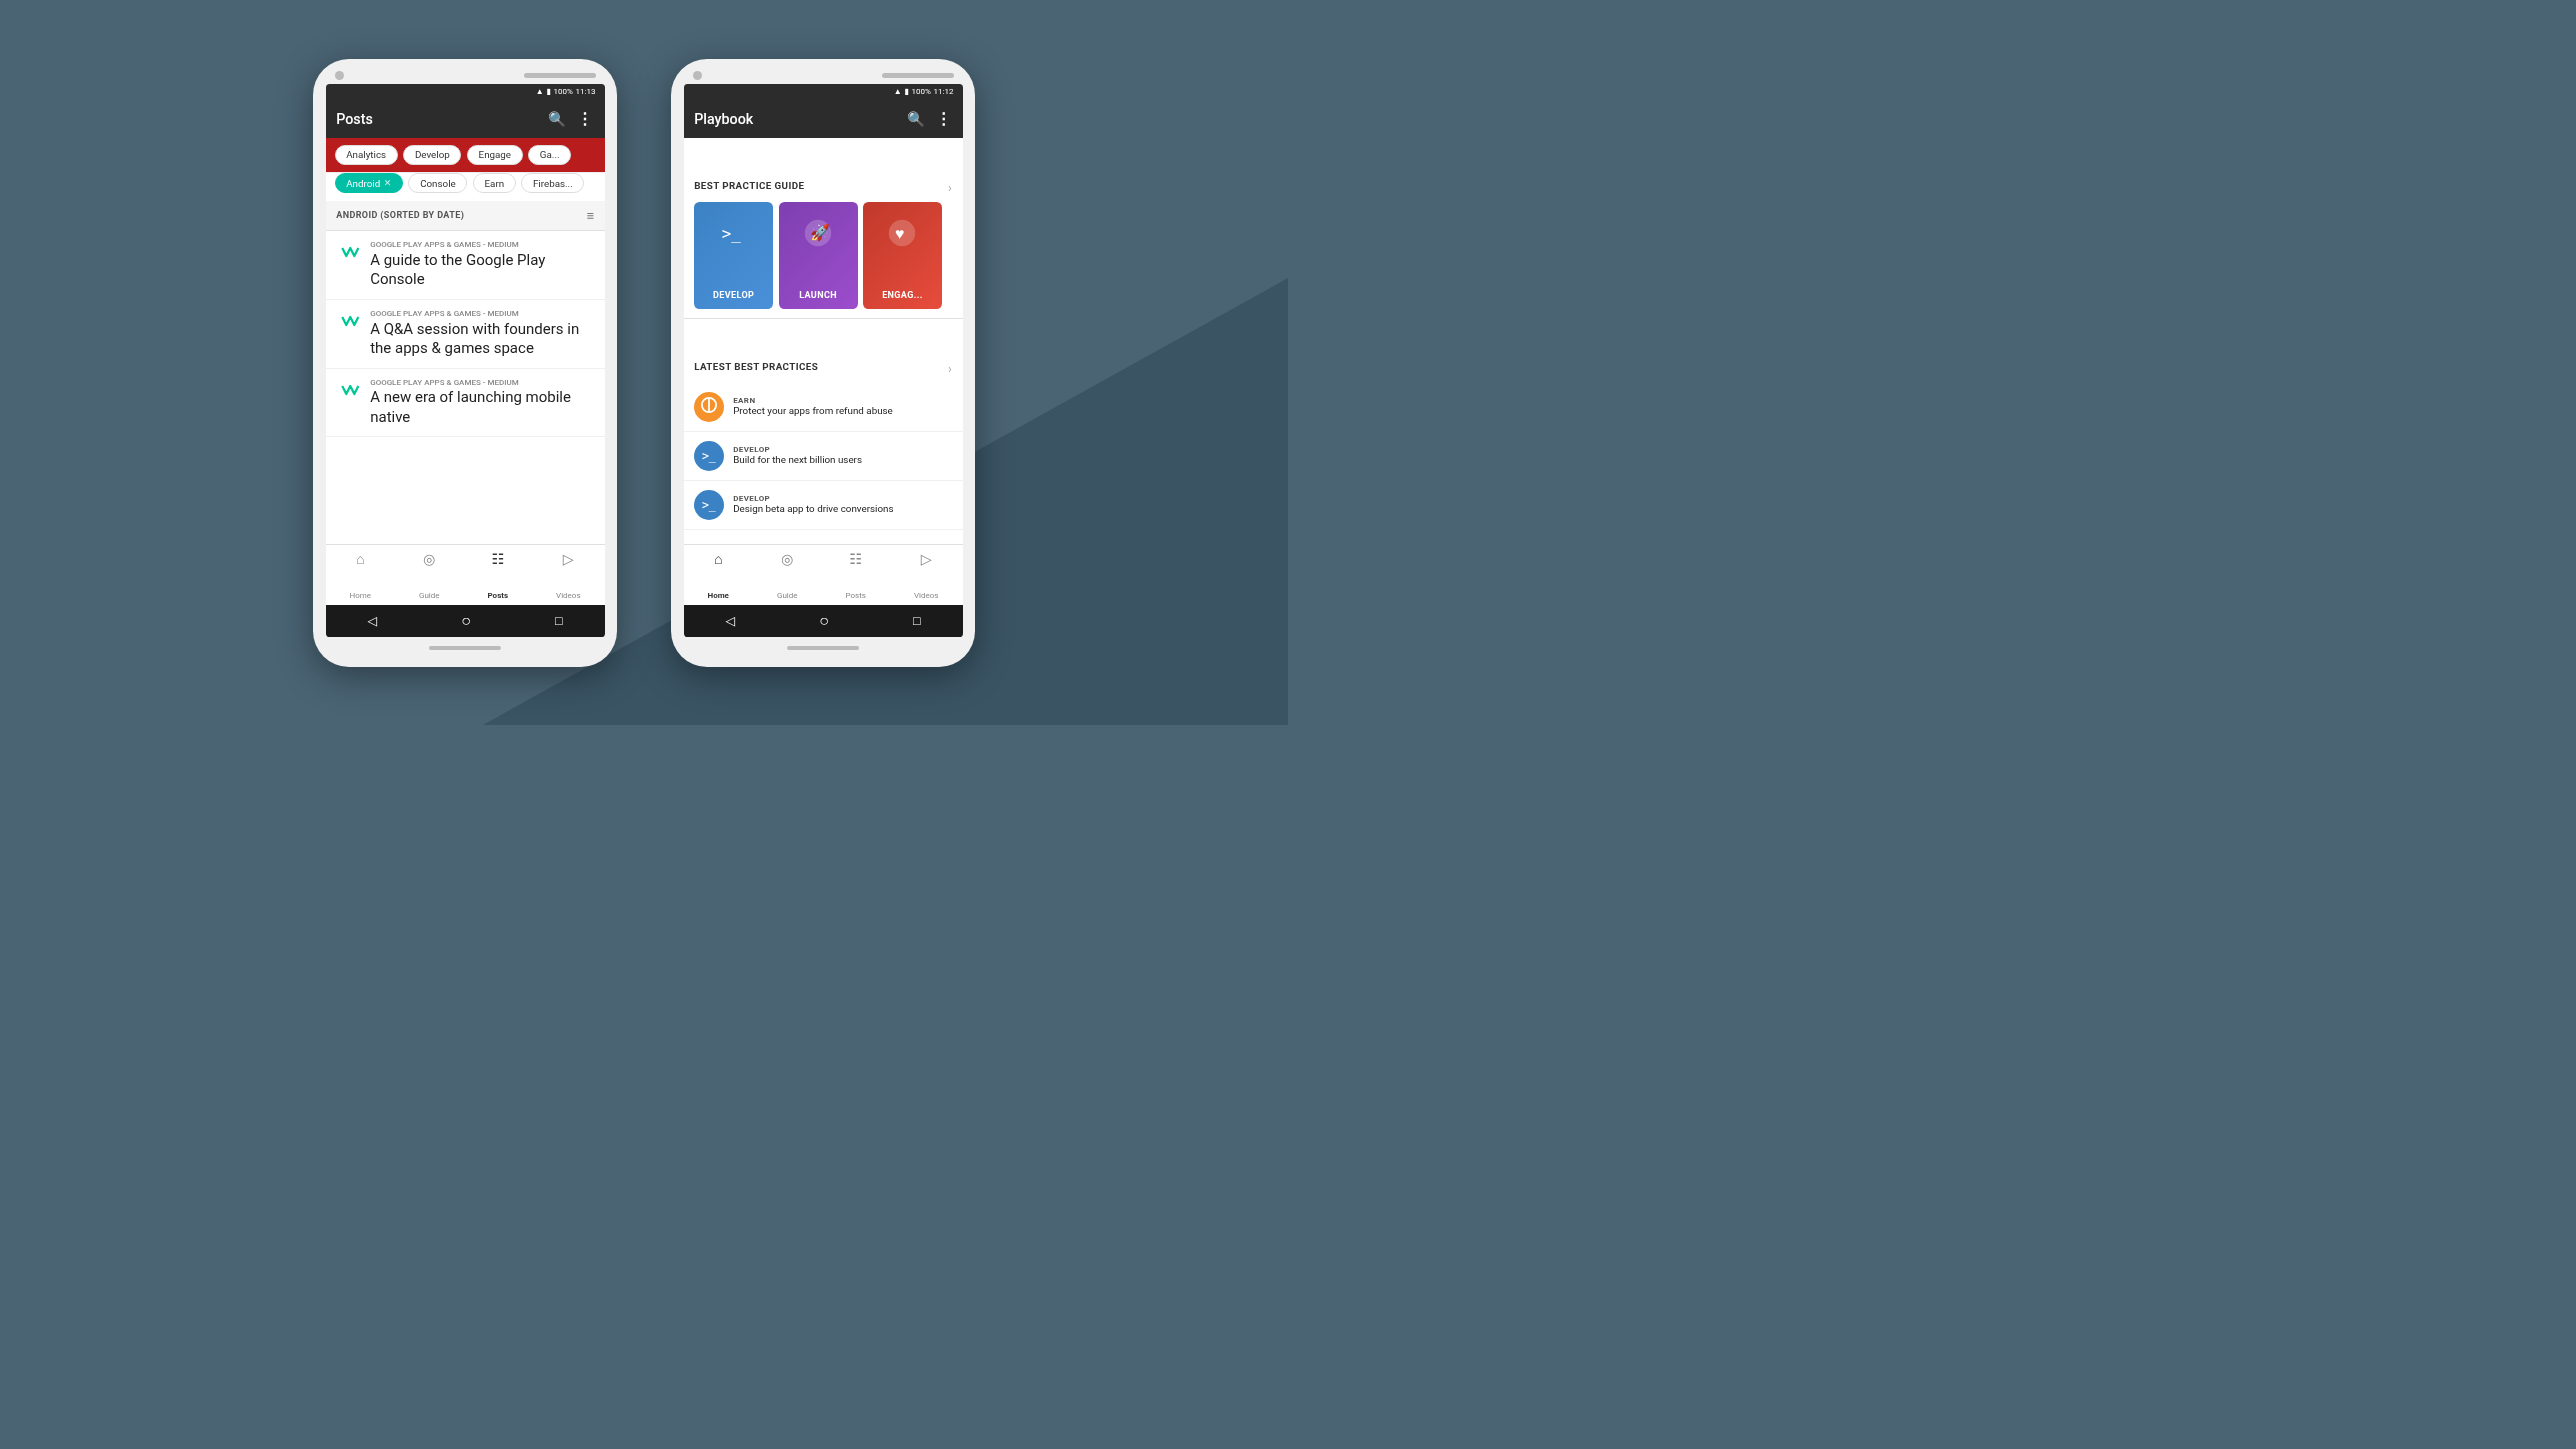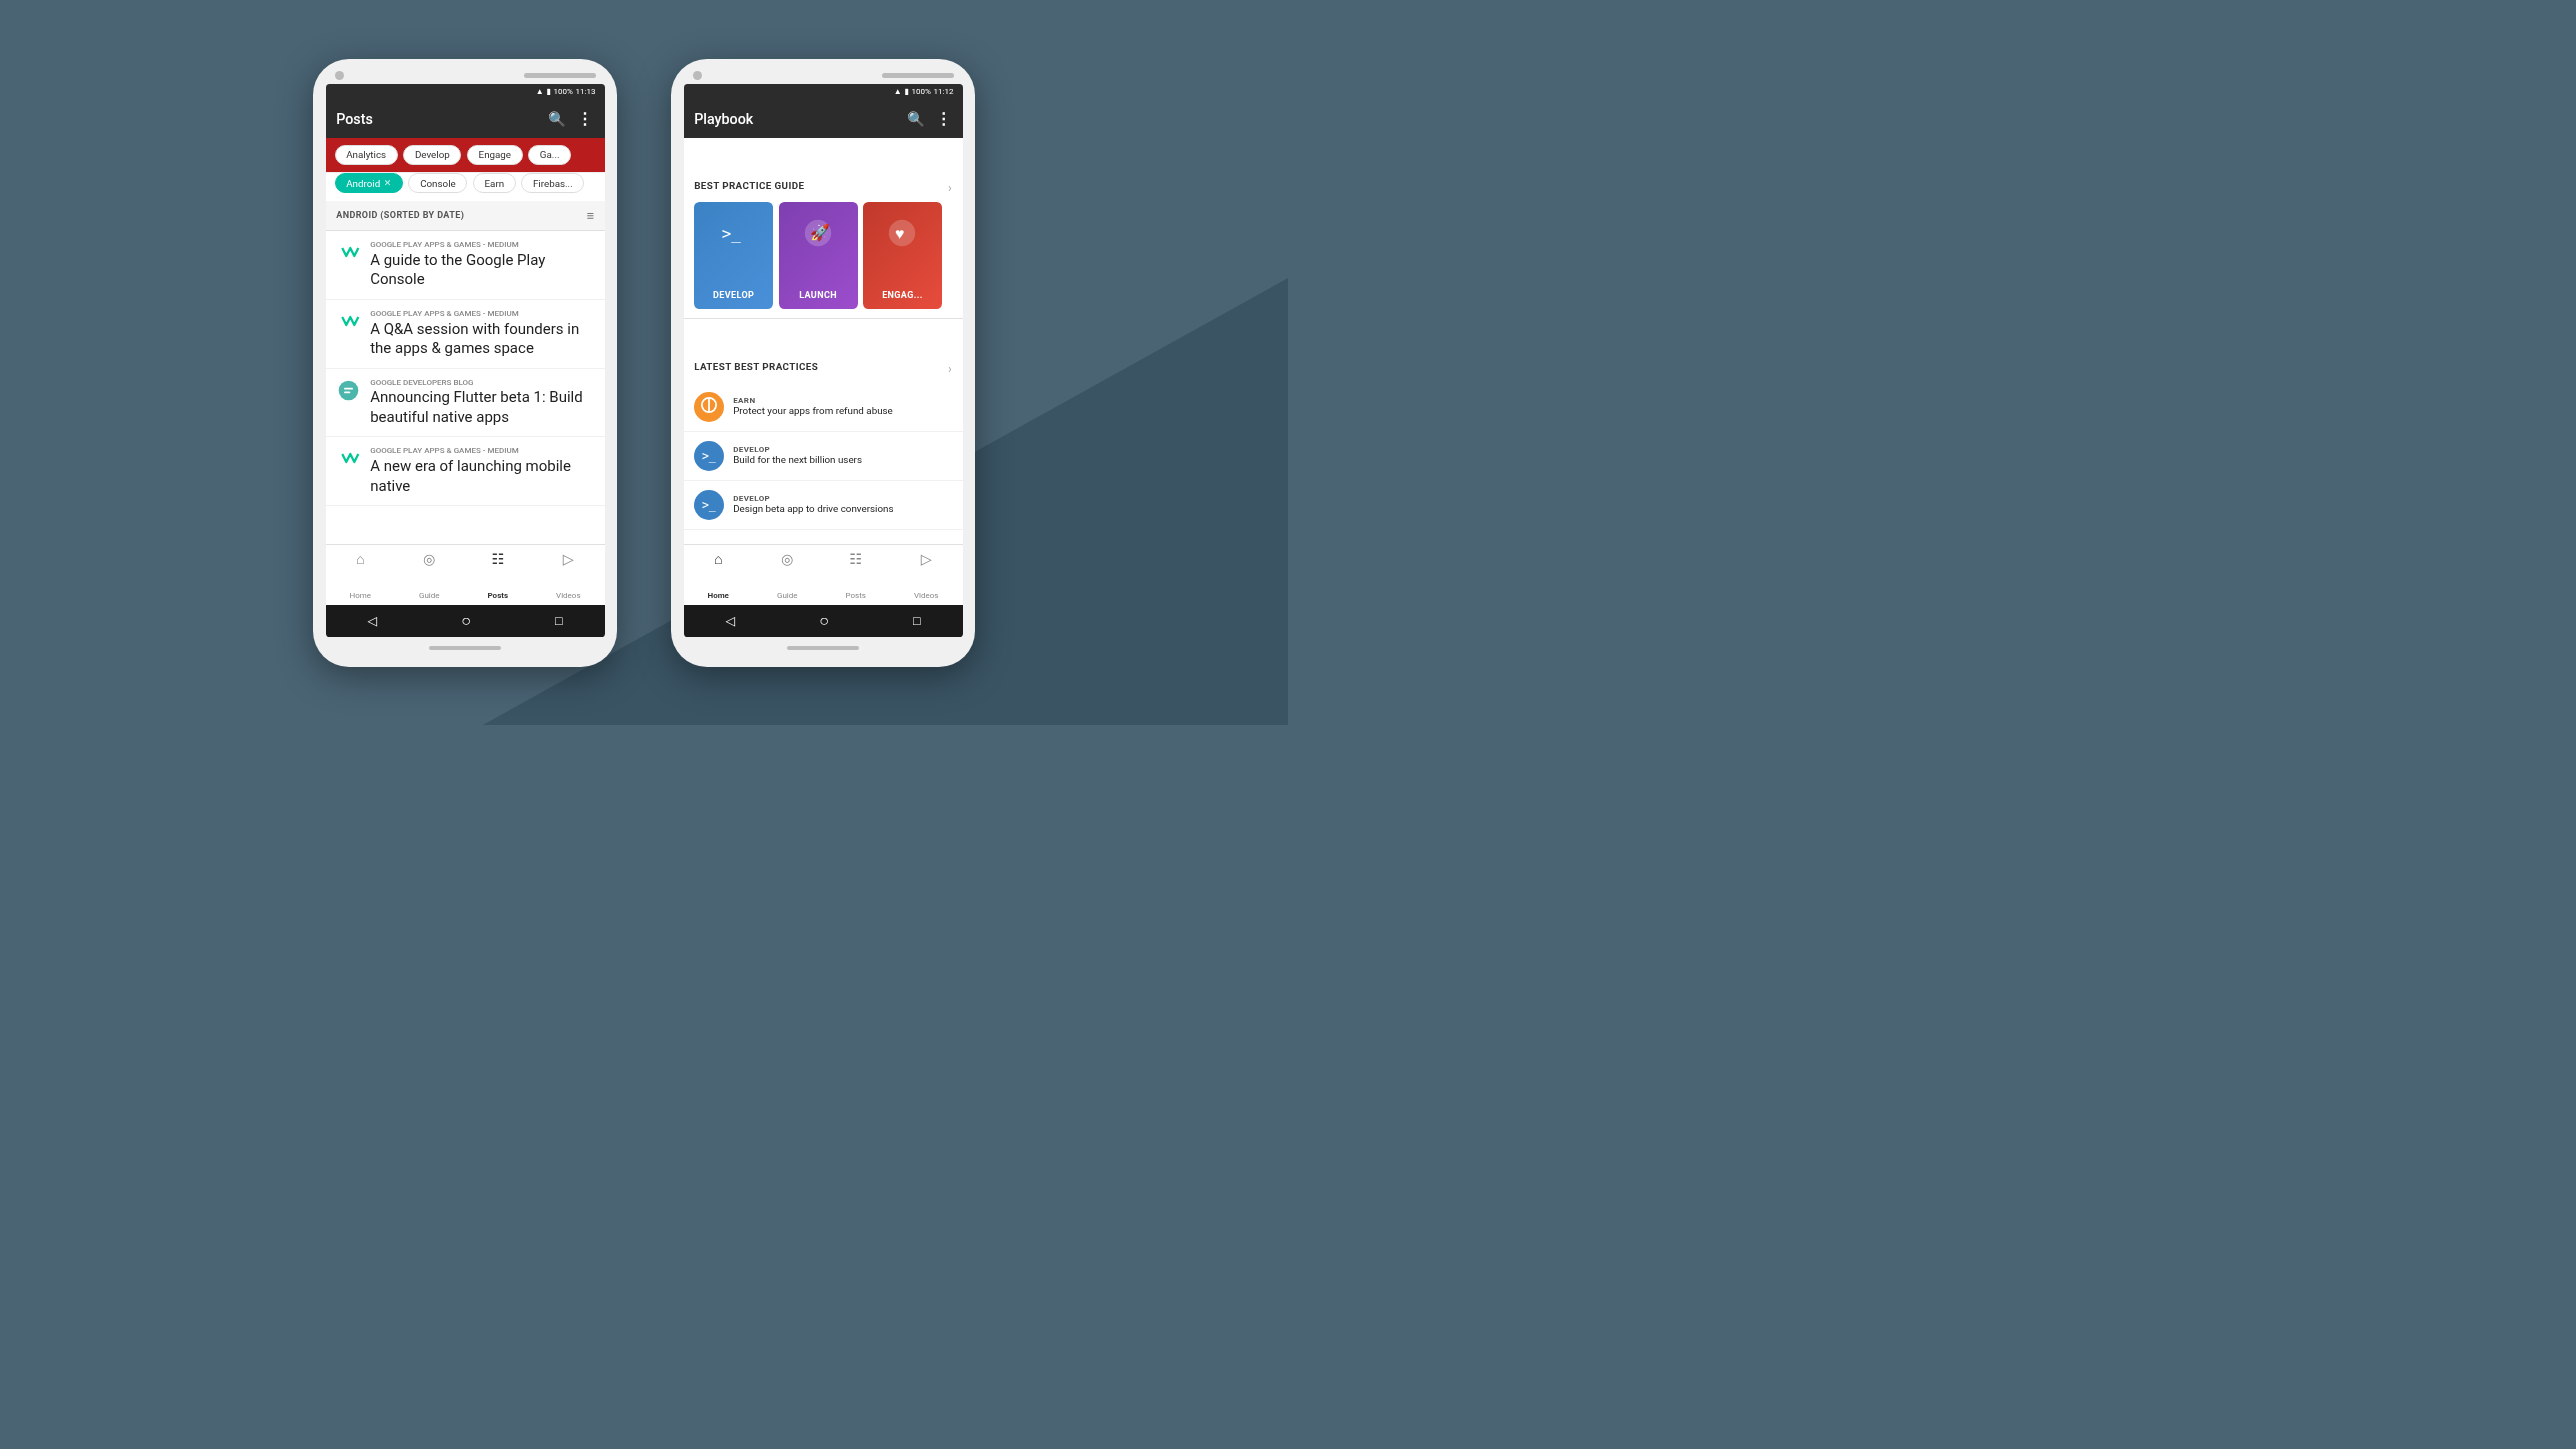--- a/index.html
+++ b/index.html
@@ -494,34 +494,20 @@
               <rect width="28" height="28" rx="4" fill="white"></rect>
               <path d="M7 9l4.5 9 4.5-9 4.5 9 4.5-9" fill="none" stroke="#00c796" stroke-width="2.5" stroke-linejoin="round"></path>
             </svg>
           </div>
           <div class="post-content">
             <div class="post-source">GOOGLE PLAY APPS &amp; GAMES - MEDIUM</div>
             <div class="post-title">A Q&amp;A session with founders in the apps &amp; games space</div>
           </div>
         </div>
 
-        <div class="post-item">
-          <div class="post-logo dev-logo">
-            <svg width="25" height="25" viewBox="0 0 28 28">
-              <rect width="28" height="28" rx="4" fill="white"></rect>
-              <circle cx="14" cy="14" r="11" fill="#4db6ac"></circle>
-              <rect x="9" y="11" width="10" height="2" rx="1" fill="white"></rect>
-              <rect x="9" y="15" width="7" height="2" rx="1" fill="white"></rect>
-            </svg>
-          </div>
-          <div class="post-content">
-            <div class="post-source">GOOGLE DEVELOPERS BLOG</div>
-            <div class="post-title">Announcing Flutter beta 1: Build beautiful native apps</div>
-          </div>
-        </div>
 
         <div class="post-item">
           <div class="post-logo medium-logo">
             <svg width="25" height="25" viewBox="0 0 28 28">
               <rect width="28" height="28" rx="4" fill="white"></rect>
               <path d="M7 9l4.5 9 4.5-9 4.5 9 4.5-9" fill="none" stroke="#00c796" stroke-width="2.5" stroke-linejoin="round"></path>
             </svg>
           </div>
           <div class="post-content">
             <div class="post-source">GOOGLE PLAY APPS &amp; GAMES - MEDIUM</div>

